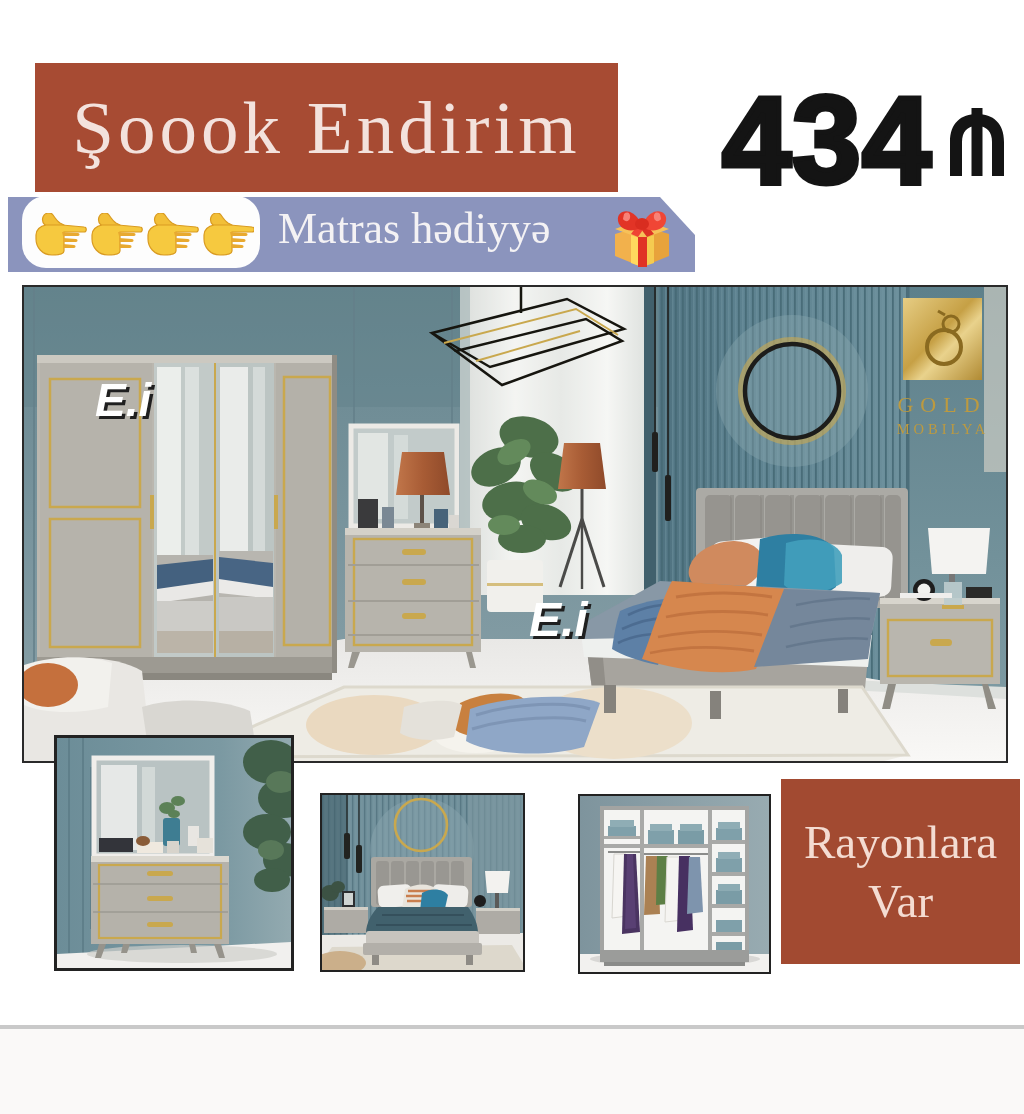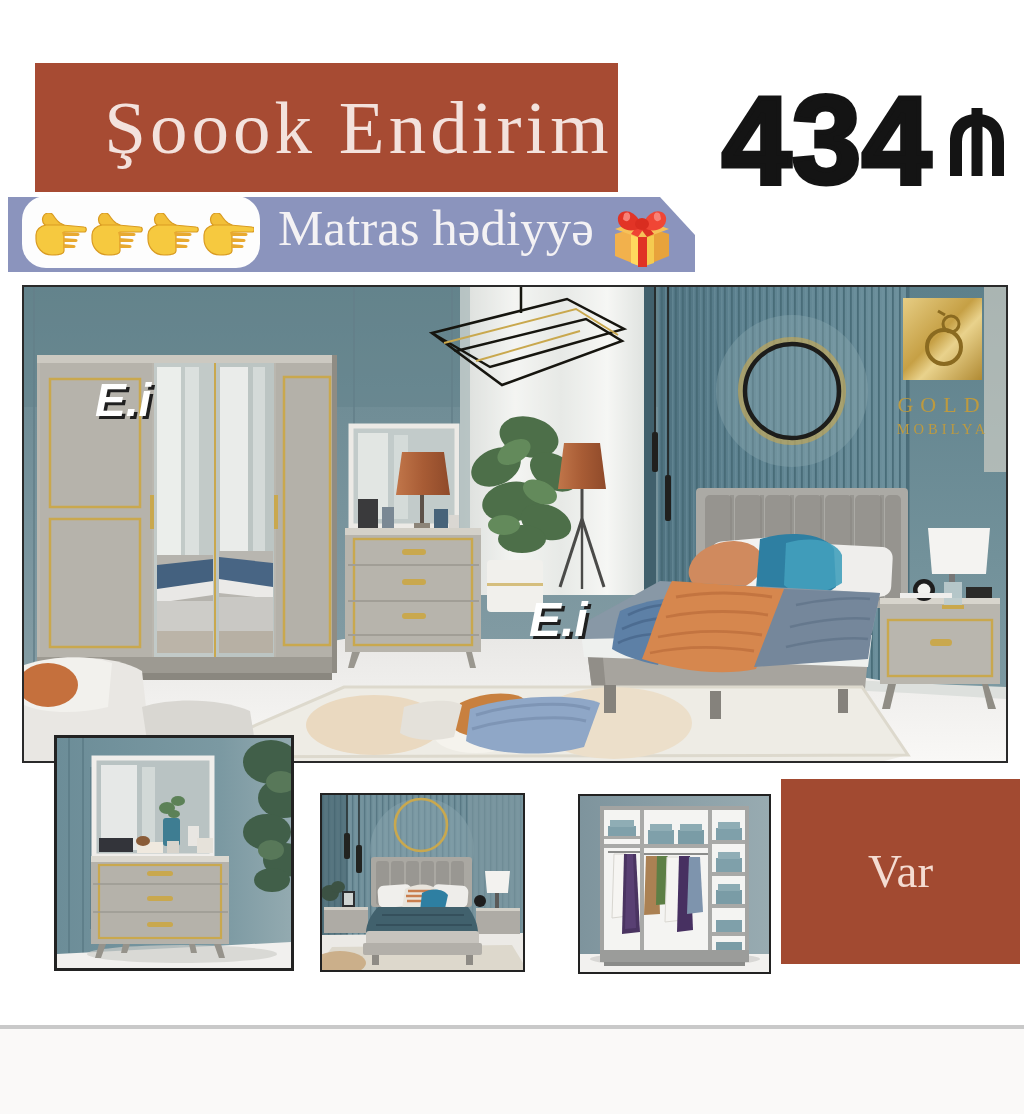--- a/index.html
+++ b/index.html
@@ -6,21 +6,21 @@
   body{width:1024px;height:1114px;background:#ffffff;position:relative;overflow:hidden;
        font-family:"Liberation Sans",sans-serif;}
   .abs{position:absolute;}
 </style>
 </head>
 <body>
 
 <div class="abs" style="left:35px;top:63px;width:583px;height:129px;background:#a74b33;"></div>
 
 <div class="abs" style="left:35px;top:63px;width:583px;height:129px;display:flex;align-items:center;justify-content:center;
-     font-family:'Liberation Serif',serif;font-size:75px;color:#f3e2dd;letter-spacing:4px;margin-left:32px;">Şoook Endirim</div>
+     font-family:'Liberation Serif',serif;font-size:75px;color:#f3e2dd;letter-spacing:4px;">Şoook Endirim</div>
 
 <div class="abs" style="left:722px;top:69px;width:290px;height:120px;color:#141414;
      font-family:'Liberation Sans',sans-serif;font-weight:bold;font-size:124px;
      -webkit-text-stroke:5px #141414;letter-spacing:1px;">434</div>
 
 <svg class="abs" style="left:946px;top:108px;" width="62" height="68" viewBox="0 0 62 68">
   <path d="M4 68 L4 34 C4 15 15 6 31 6 C47 6 58 15 58 34 L58 68 L46 68 L46 34 C46 24 41 18 31 18 C21 18 16 24 16 34 L16 68 Z" fill="#141414"></path>
   <rect x="25.5" y="0" width="11" height="68" fill="#141414"></rect>
 </svg>
 
@@ -37,21 +37,21 @@
       <path d="M30 19 L46 20 C48 20 48 23 46 23 L31 23 Z M31 25 L44 26 C46 26 46 29 44 29 L31 29 Z M31 31 L42 32 C44 32 44 35 42 35 L31 35 Z" fill="#e8a930"></path>
     </g>
   </defs>
   <use href="#hand" x="0" y="0"></use>
   <use href="#hand" x="56" y="0"></use>
   <use href="#hand" x="112" y="0"></use>
   <use href="#hand" x="168" y="0"></use>
 </svg>
 
 <div class="abs" style="left:278px;top:193px;width:330px;height:70px;display:flex;align-items:center;
-     font-family:'Liberation Serif',serif;font-size:51px;color:#f4f2f4;">Matras hədiyyə</div>
+     font-family:'Liberation Serif',serif;font-size:44px;color:#f4f2f4;">Matras hədiyyə</div>
 
 <svg class="abs" style="left:612px;top:204px;" width="60" height="64" viewBox="0 0 60 64">
   <polygon points="30,22 57,30 57,52 30,63" fill="#e8a33b"></polygon>
   <polygon points="30,22 3,30 3,52 30,63" fill="#f2b14c"></polygon>
   <polygon points="30,15 57,25 30,35 3,25" fill="#f6c159"></polygon>
   <polygon points="30,35 42,31 42,59 30,63" fill="#f5cb50"></polygon>
   <polygon points="30,35 19,31 19,59 30,63" fill="#ffd95e"></polygon>
   <polygon points="23,17 30,15 42,30 35,33" fill="#dd3124"></polygon>
   <polygon points="37,17 30,15 19,30 26,33" fill="#ef4433"></polygon>
   <polygon points="26,33 35,33 35,63 26,63" fill="#e03325"></polygon>
@@ -591,18 +591,19 @@
 
 <rect x="20" y="154" width="149" height="12" fill="#9b9c9a"></rect>
 <rect x="24" y="166" width="141" height="4" fill="#8a8b89"></rect>
 </svg>
 </div>
 
 <div class="abs" style="left:781px;top:779px;width:239px;height:185px;background:#a24a31;"></div>
 
 <div class="abs" style="left:781px;top:779px;width:239px;height:185px;display:flex;flex-direction:column;align-items:center;justify-content:center;
      font-family:'Liberation Serif',serif;font-size:47px;line-height:59px;color:#f4dcd2;">
+  <div>Rayonlara</div>
     <div>Var</div>
 </div>
 
 <div class="abs" style="left:0;top:1025px;width:1024px;height:4px;background:#c9c9c9;"></div>
 
 <div class="abs" style="left:0;top:1029px;width:1024px;height:85px;background:#faf9f8;"></div>
 
 </body></html>

